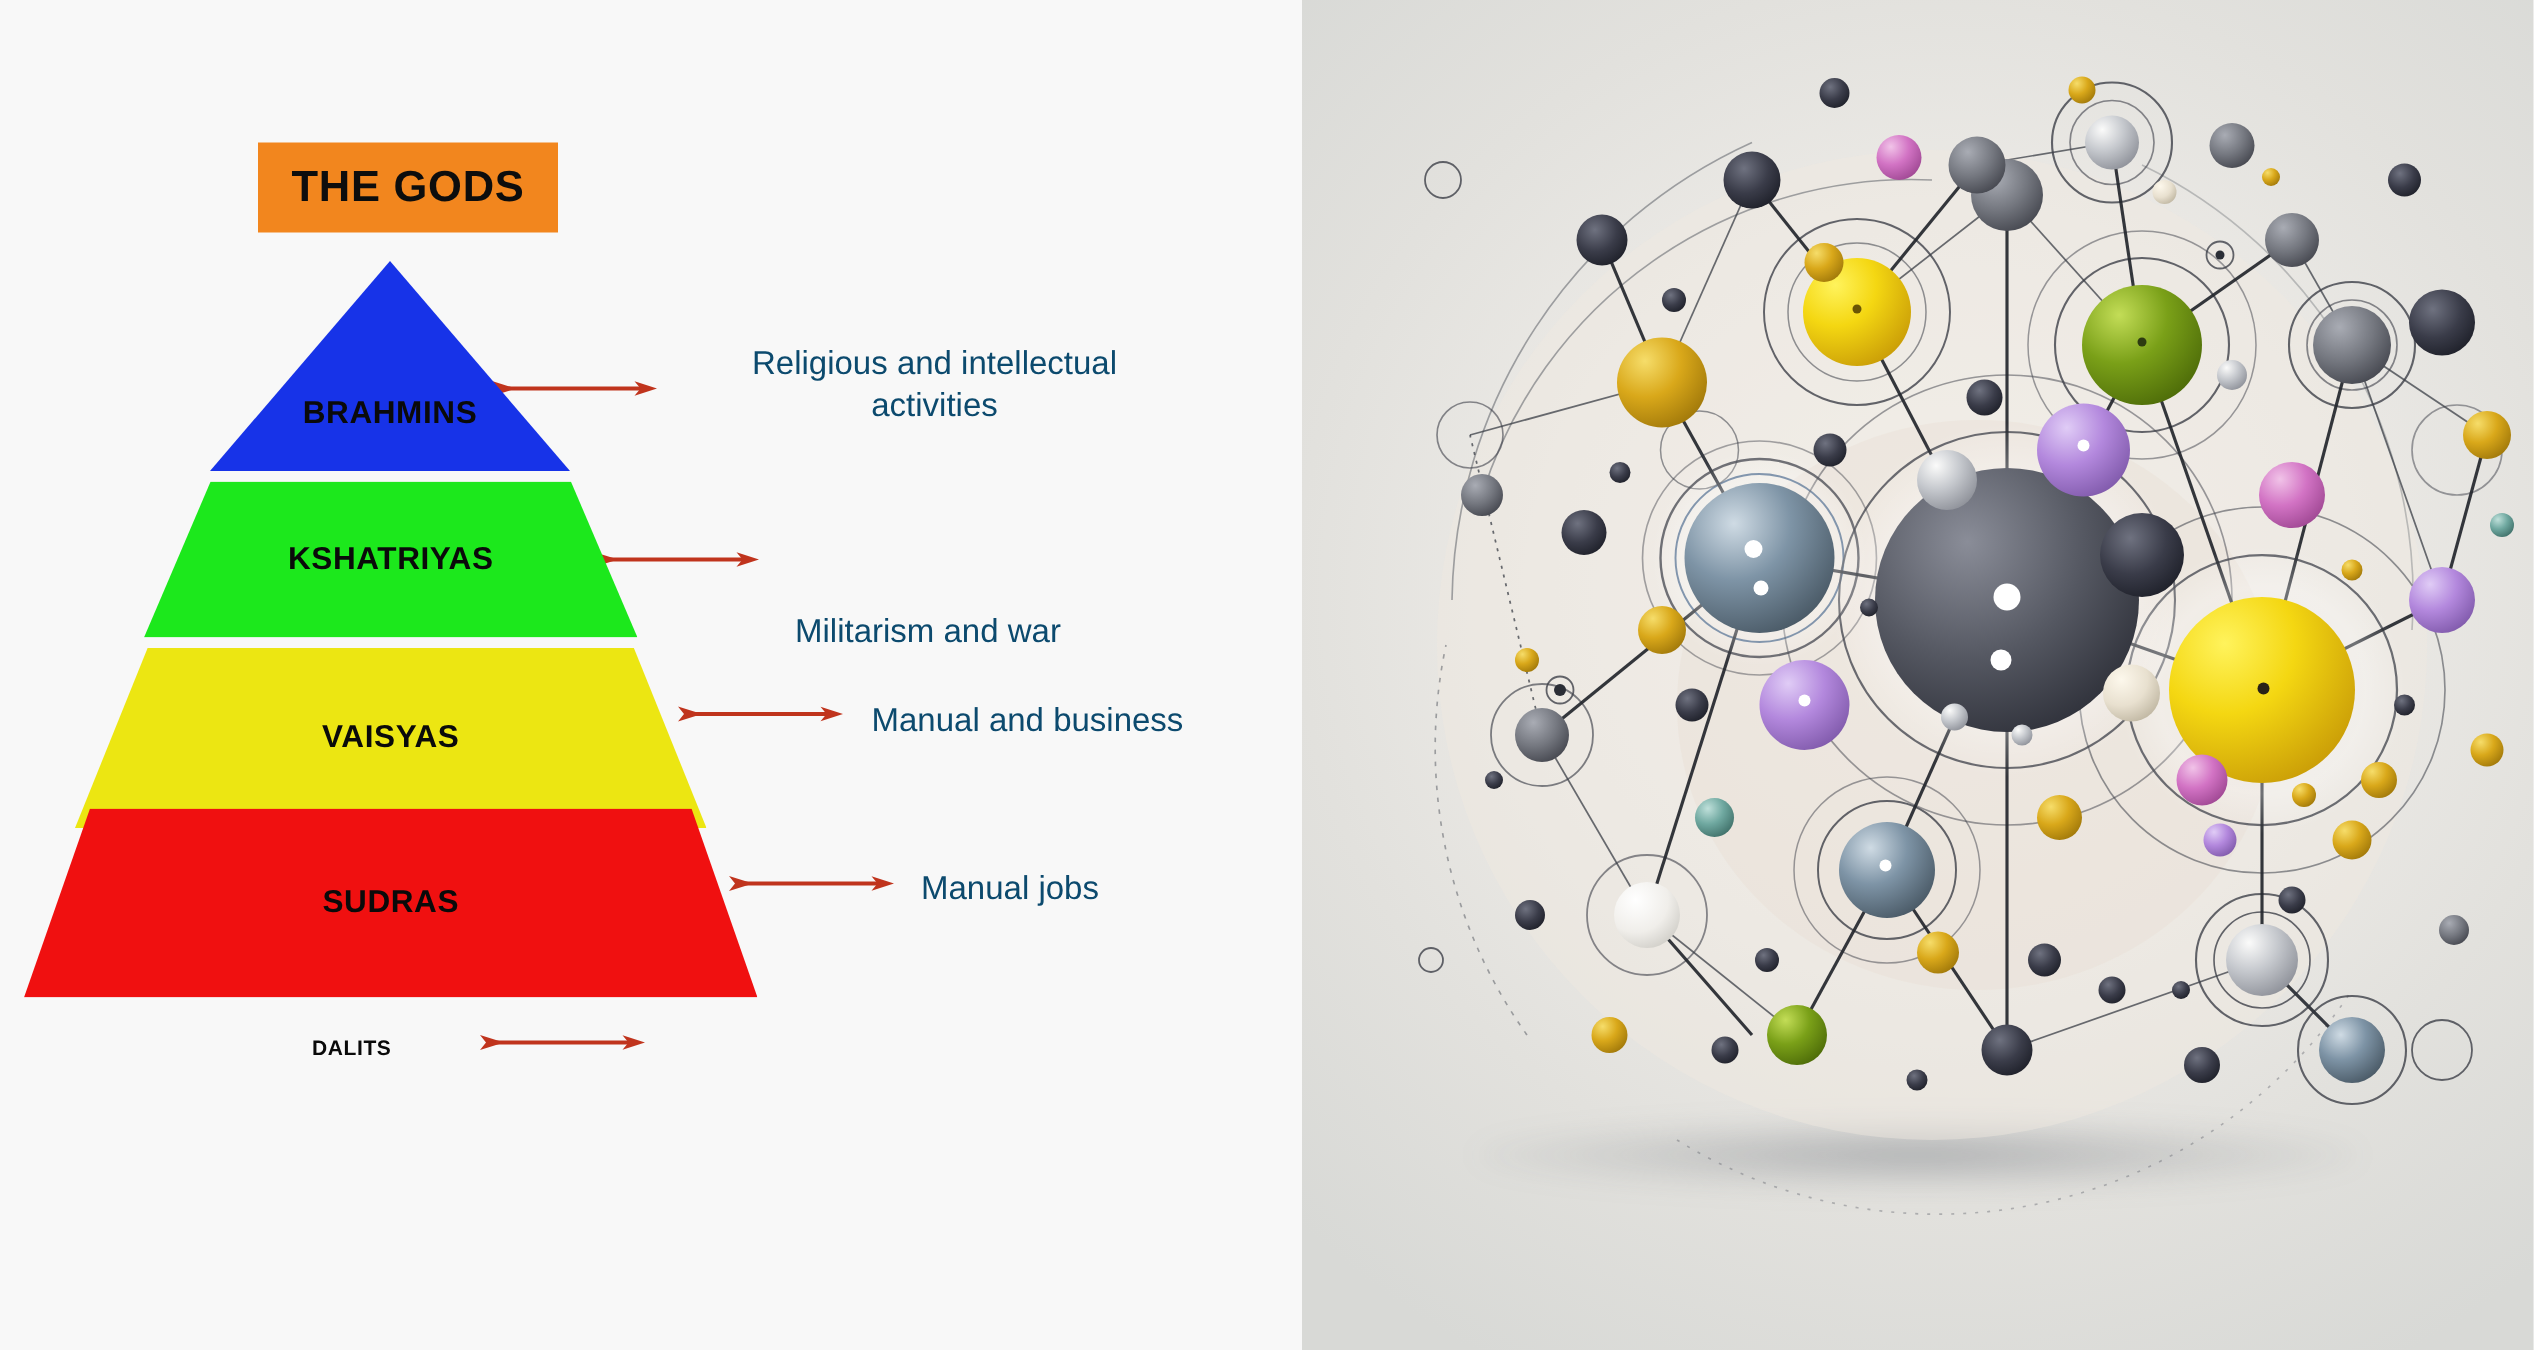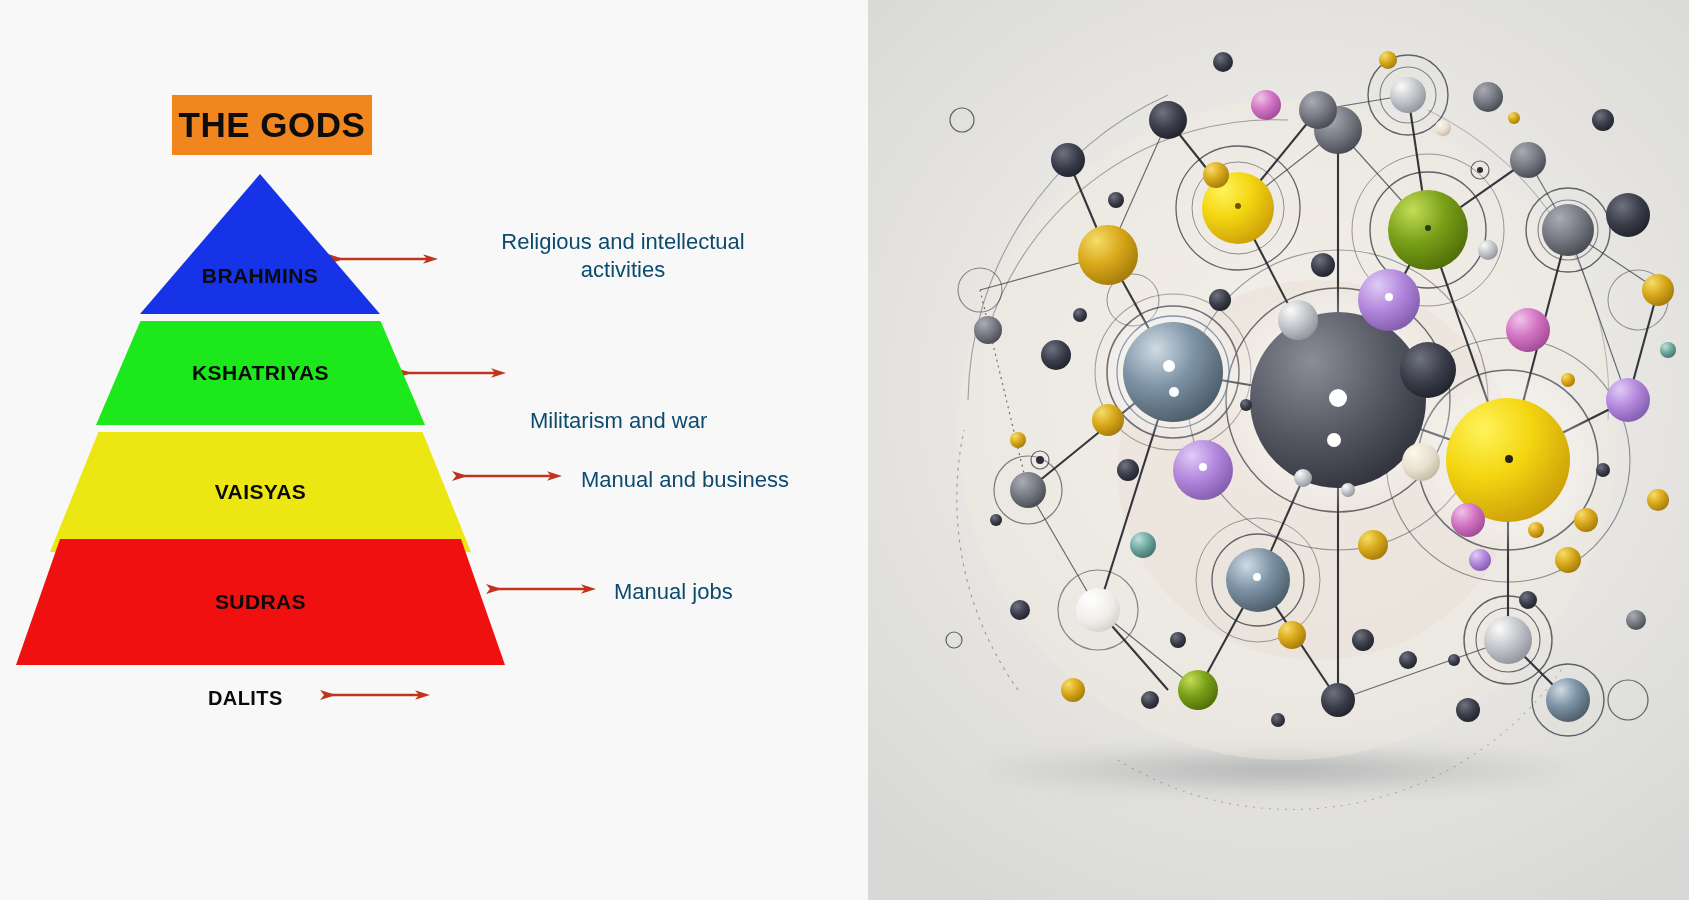--- a/index.html
+++ b/index.html
@@ -18,21 +18,21 @@
     background:#f8f8f8;
     flex:0 0 868px;
   }
 
   .gods-box{
     position:absolute;left:172px;top:95px;width:200px;height:60px;
     background:#f2861e;
     display:flex;align-items:center;justify-content:center;
   }
   .gods-box .label{
-    font-size:35px;font-weight:bold;color:#0d0d0d;letter-spacing:.5px;
+    font-size:29px;font-weight:bold;color:#0d0d0d;letter-spacing:.5px;
     font-family:"Liberation Sans", sans-serif;
   }
 
   .pyramid{position:absolute;left:0;top:0;width:868px;height:900px;}
 
   .layer{position:absolute;display:flex;align-items:center;justify-content:center;}
   .layer .layer-label{
     position:relative;z-index:3;
     font-size:21px;font-weight:bold;color:#0a0a0a;letter-spacing:.4px;
   }
@@ -47,21 +47,21 @@
   #layer-kshatriyas .shape{background:#1ce81c;clip-path:polygon(13.5% 0%,86.5% 0%,100% 100%,0% 100%);}
 
   #layer-vaisyas{left:50px;top:432px;width:421px;height:120px;}
   #layer-vaisyas .shape{background:#ece612;clip-path:polygon(11.5% 0%,88.5% 0%,100% 100%,0% 100%);}
 
   #layer-sudras{left:16px;top:539px;width:489px;height:126px;}
   #layer-sudras .shape{background:#f01010;clip-path:polygon(9% 0%,91% 0%,100% 100%,0% 100%);}
 
   
   .dalits-row{position:absolute;left:208px;top:679px;width:600px;height:38px;display:flex;align-items:center;}
-  .dalits-row .dalits-label{font-size:20px;font-weight:bold;color:#0a0a0a;letter-spacing:.4px;}
+  .dalits-row .dalits-label{font-size:14px;font-weight:bold;color:#0a0a0a;letter-spacing:.4px;}
 
   
   .arrow{position:absolute;height:18px;}
   .arrow svg{display:block;overflow:visible;}
 
   
   .callout{
     position:absolute;color:#0c4a6e;font-size:22px;line-height:1.27;
     font-family:"Liberation Sans", sans-serif;
   }

